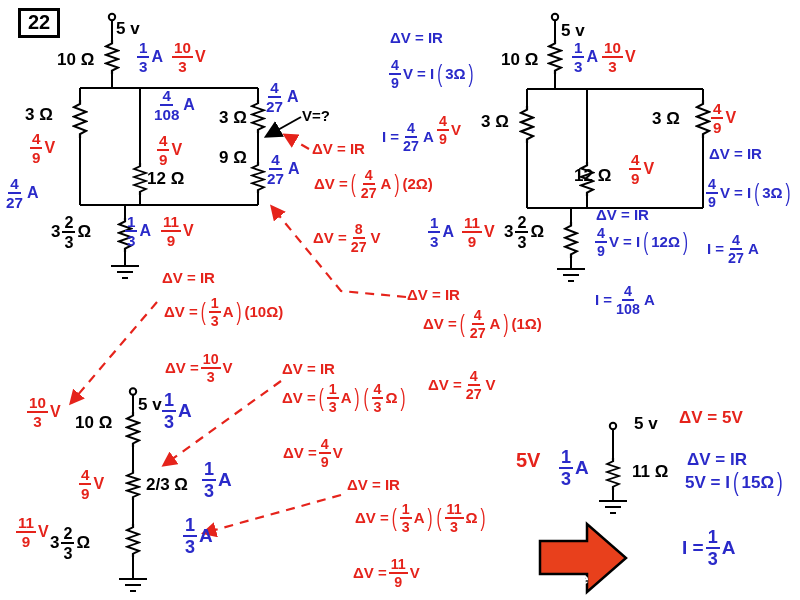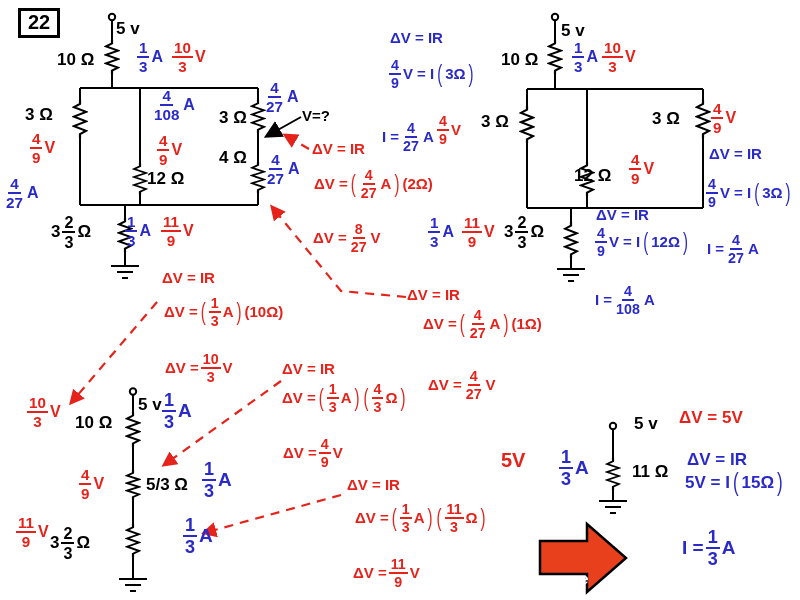--- a/index.html
+++ b/index.html
@@ -124,21 +124,21 @@
         <i>4</i>
         <i>9</i>
       </span> V</div>
 <div class="t black s17" style="left:147px;top:170px">12 Ω</div>
 <div class="t black s17" style="left:219px;top:109px">3 Ω</div>
 <div class="t blue s16" style="left:264px;top:80px"><span class="fr">
         <i>4</i>
         <i>27</i>
       </span> A</div>
 <div class="t black s15" style="left:302px;top:108px">V=?</div>
-<div class="t black s17" style="left:219px;top:149px">4 Ω</div>
+<div class="t black s17" style="left:219px;top:149px">9 Ω</div>
 <div class="t blue s16" style="left:265px;top:152px"><span class="fr">
         <i>4</i>
         <i>27</i>
       </span> A</div>
 <div class="t black s17" style="left:51px;top:214px">3<span class="fr">
         <i>2</i>
         <i>3</i>
       </span> Ω</div>
 <div class="t blue s16" style="left:125px;top:214px"><span class="fr">
         <i>1</i>
@@ -279,40 +279,40 @@
 <div class="t black s17" style="left:75px;top:414px">10 Ω</div>
 <div class="t black s17" style="left:138px;top:396px">5 v</div>
 <div class="t blue s19" style="left:162px;top:391px"><span class="fr">
         <i>1</i>
         <i>3</i>
       </span> A</div>
 <div class="t red s16" style="left:79px;top:467px"><span class="fr">
         <i>4</i>
         <i>9</i>
       </span> V</div>
-<div class="t black s17" style="left:146px;top:476px">5/3 Ω</div>
+<div class="t black s17" style="left:146px;top:476px">2/3 Ω</div>
 <div class="t blue s19" style="left:202px;top:460px"><span class="fr">
         <i>1</i>
         <i>3</i>
       </span> A</div>
 <div class="t red s16" style="left:16px;top:515px"><span class="fr">
         <i>11</i>
         <i>9</i>
       </span> V</div>
 <div class="t black s17" style="left:50px;top:525px">3<span class="fr">
         <i>2</i>
         <i>3</i>
       </span> Ω</div>
 <div class="t blue s19" style="left:183px;top:516px"><span class="fr">
         <i>1</i>
         <i>3</i>
       </span> A</div>
 
 <div class="t black s17" style="left:634px;top:415px">5 v</div>
-<div class="t red s20" style="left:501px;top:450px">5V</div>
+<div class="t red s20" style="left:516px;top:450px">5V</div>
 <div class="t blue s19" style="left:559px;top:448px"><span class="fr">
         <i>1</i>
         <i>3</i>
       </span> A</div>
 <div class="t black s17" style="left:632px;top:463px">11 Ω</div>
 <div class="t red s17" style="left:679px;top:409px">ΔV = 5V</div>
 <div class="t blue s17" style="left:687px;top:451px">ΔV = IR</div>
 <div class="t blue s17" style="left:685px;top:474px">5V = I<span class="bp">(</span>15Ω<span class="bp">)</span></div>
 <div class="t blue s19" style="left:682px;top:528px">I = <span class="fr">
         <i>1</i>

